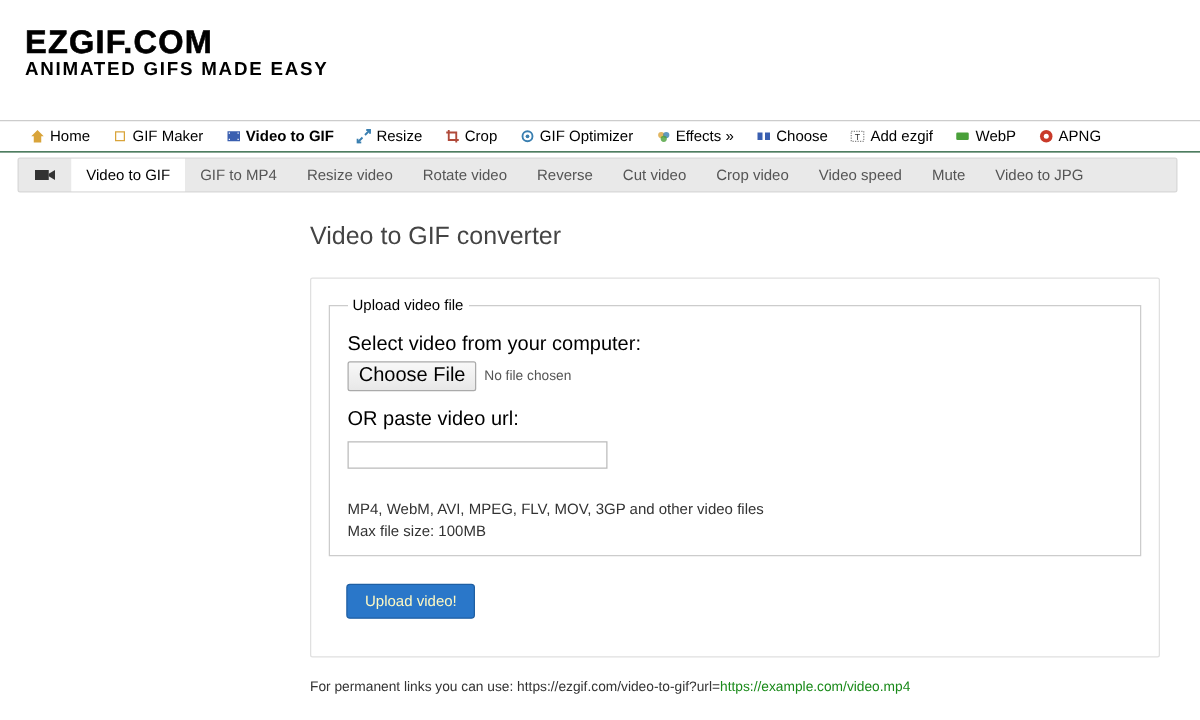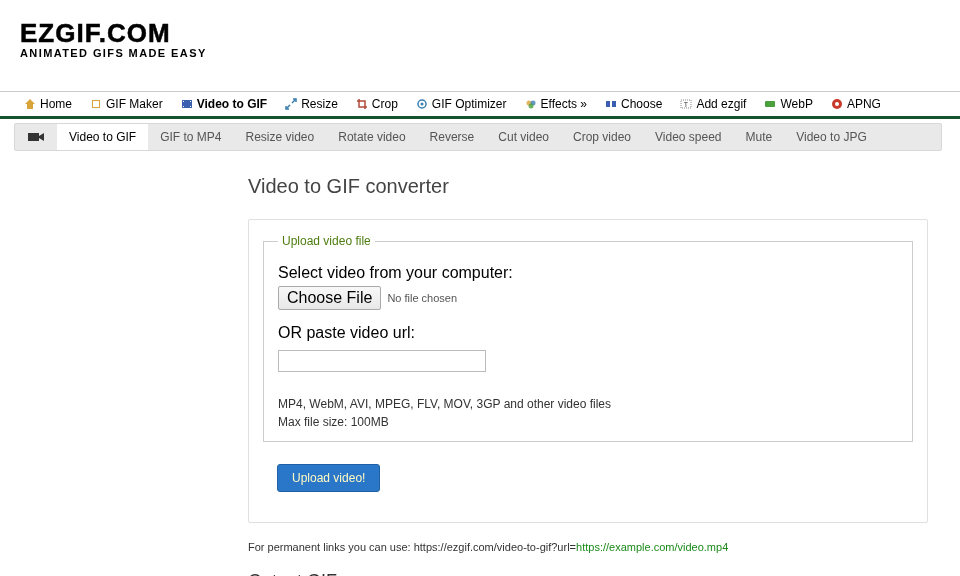--- a/index.html
+++ b/index.html
@@ -1,34 +1,34 @@
 <!DOCTYPE html>
 <html><head>
 <meta charset="utf-8">
 <style>
   * { box-sizing: border-box; }
   html, body { margin:0; padding:0; background:#fff; font-family: Arial, Helvetica, sans-serif; font-size:12px; color:#000; }
   .page { width:960px; height:576px; position:relative; overflow:hidden; }
   .header { padding:22px 0 0 20px; }
   .logo-main { font-family: Impact, "Arial Black", sans-serif; font-size:26px; letter-spacing:1px; font-weight:900; -webkit-text-stroke:0.5px #000; color:#000; line-height:0.9; }
-  .logo-sub { font-family: "Arial Black", Arial, sans-serif; font-size:11px; letter-spacing:1.4px; font-weight:900; color:#000; margin-top:2px; }
-  .topnav { margin-top:32px; border-top:1px solid #ccc; border-bottom:3px solid #14532d; padding:5px 0 5px 24px; display:flex; gap:18px; }
+  .logo-sub { font-family: "Arial Black", Arial, sans-serif; font-size:15px; letter-spacing:1.4px; font-weight:900; color:#000; margin-top:2px; }
+  .topnav { margin-top:32px; border-top:1px solid #ccc; border-bottom:1px solid #14532d; padding:5px 0 5px 24px; display:flex; gap:18px; }
   .tn-item { display:flex; align-items:center; gap:4px; color:#000; cursor:pointer; font-size:12px; }
   .tn-item.active { font-weight:bold; }
   .tn-icon { width:12px; height:12px; display:inline-block; }
   .subnav-wrap { padding:4px 0 0 14px; }
   .subnav { display:flex; background:#e9e9e9; border:1px solid #d8d8d8; border-radius:2px; height:28px; align-items:stretch; width:928px; }
   .cam-cell { width:42px; display:flex; align-items:center; justify-content:center; }
   .sn-item { display:flex; align-items:center; padding:0 12px; color:#555; cursor:pointer; font-size:12px; }
   .sn-item.active { background:#fff; color:#000; }
   .content { padding:24px 0 0 248px; width:940px; }
   h1 { font-size:20px; font-weight:normal; color:#444; margin:0 0 21px 0; }
   .panel { border:1px solid #e0e0e0; border-radius:2px; width:680px; padding:14px 0 30px 0; position:relative; }
   fieldset { border:1px solid #ccc; margin:0 14px; padding:14px 14px 10px 14px; }
-  legend { font-size:12px; color:#4d7c0f; padding:0 4px; }
+  legend { font-size:12px; color:#000000; padding:0 4px; }
   .lbl { font-size:16px; color:#000; margin:2px 0 4px 0; }
   .file-row { display:flex; align-items:center; gap:6px; margin-bottom:14px; }
   .file-btn { border:1px solid #aaa; background:linear-gradient(#f8f8f8,#e8e8e8); border-radius:2px; padding:2px 8px; font-size:16px; cursor:pointer; }
   .file-txt { font-size:11px; color:#555; }
   .url-input { width:208px; height:22px; border:1px solid #bbb; background:#fff; margin-top:4px; }
   .hint { font-size:12px; color:#333; margin-top:24px; line-height:1.45; }
   .upload-btn { display:inline-block; margin:22px 0 0 28px; background:#2a77c9; border:1px solid #1f5fa3; color:#fef9c3; padding:6px 14px; font-size:12px; border-radius:3px; cursor:pointer; }
   .perm { margin:18px 0 0 0; font-size:11px; color:#333; }
   .perm a { color:#1a8a1a; text-decoration:none; }
   h2 { font-size:18px; font-weight:normal; color:#333; margin:18px 0 8px 0; }

